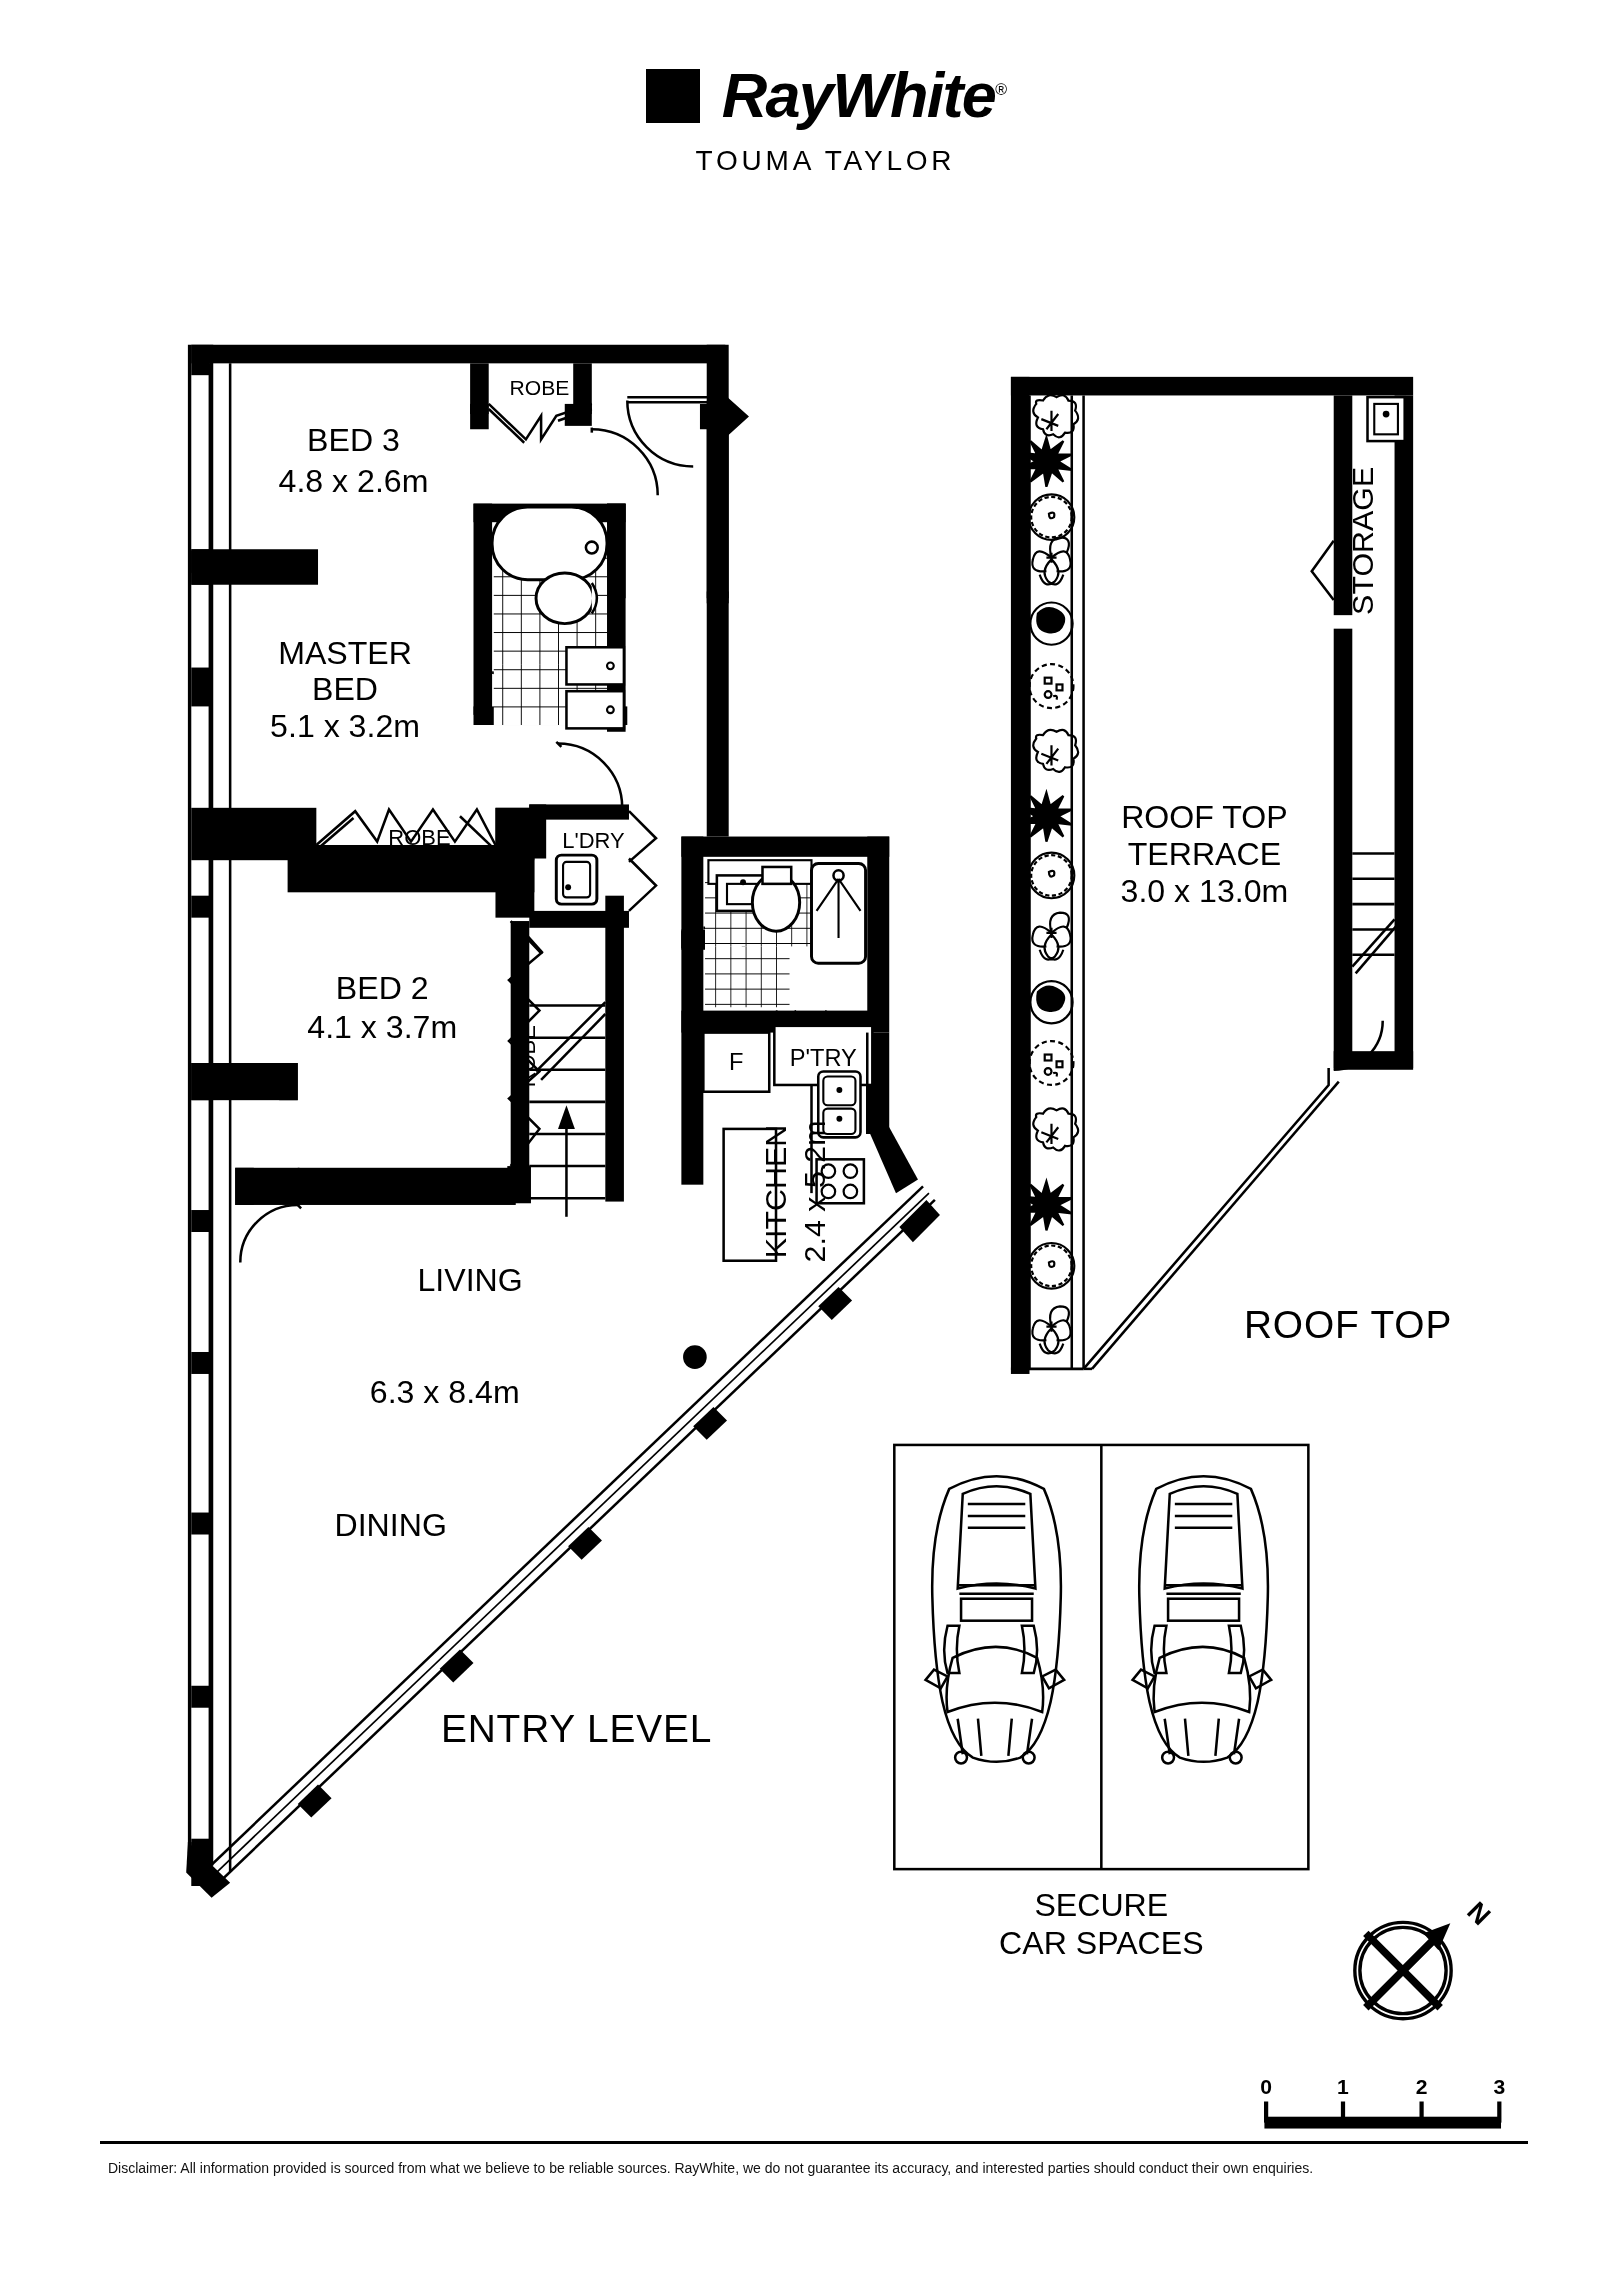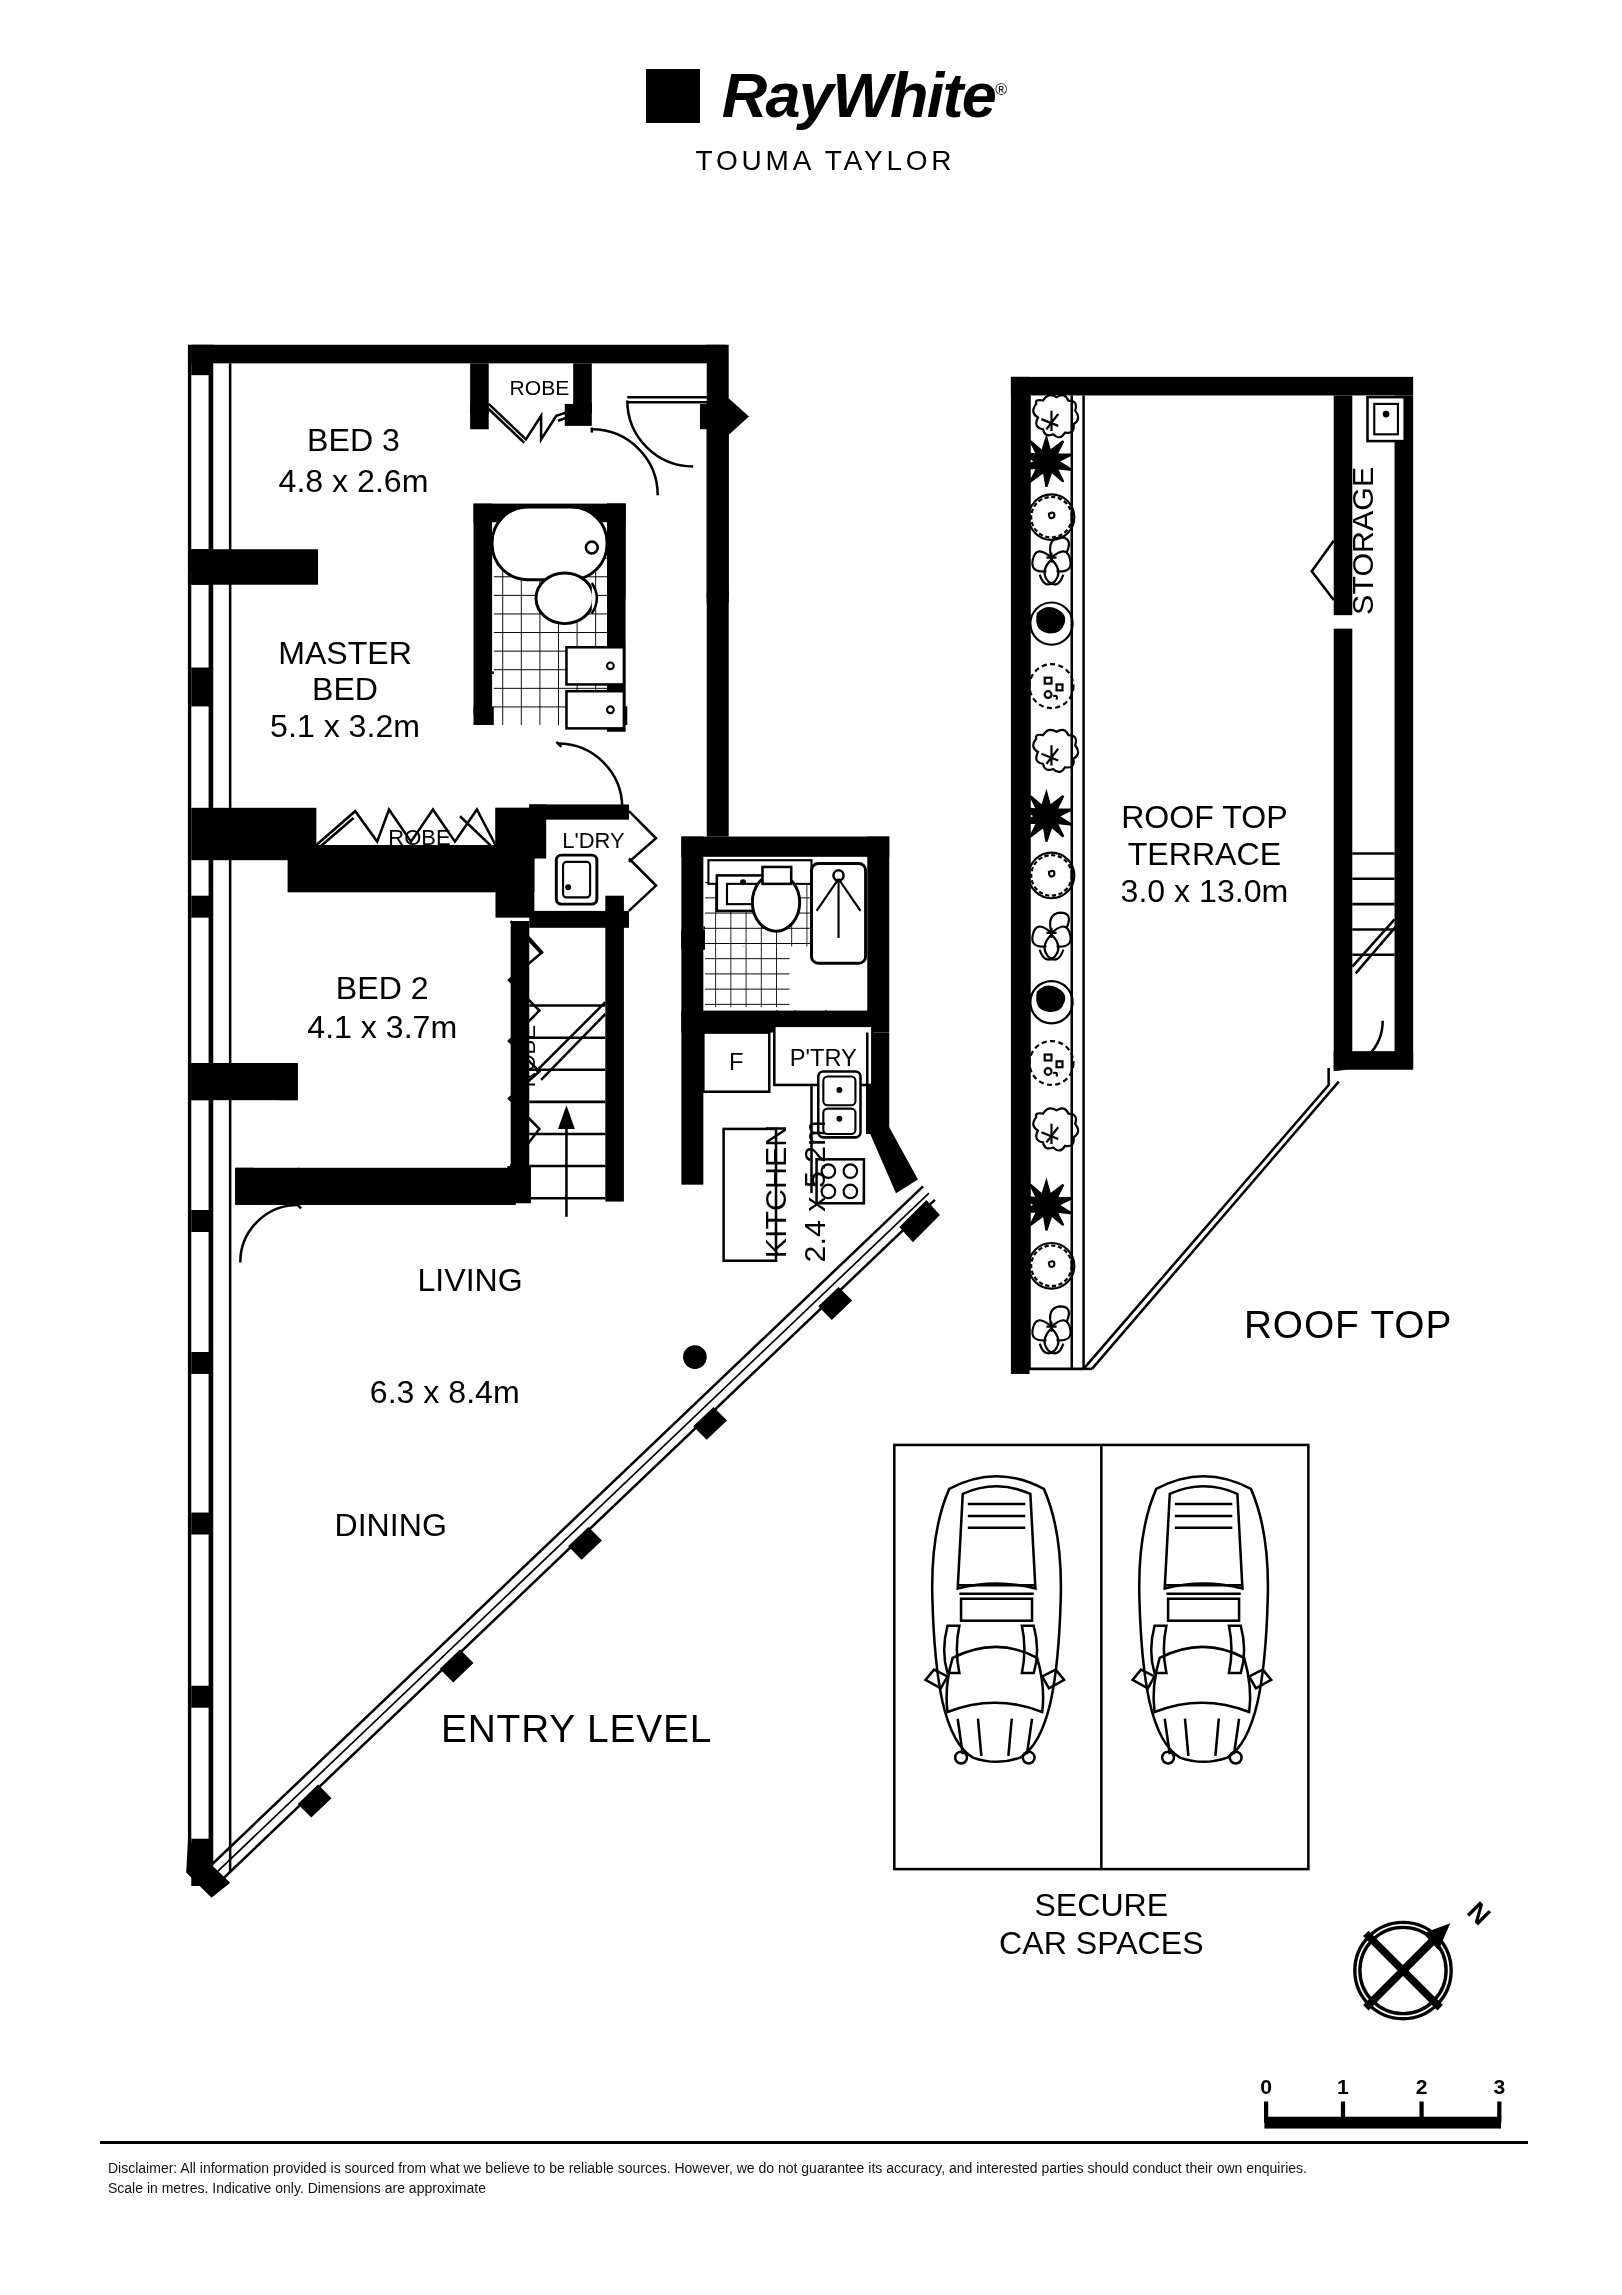--- a/index.html
+++ b/index.html
@@ -497,17 +497,16 @@
       <text x="1682" y="2478"><tspan>2</tspan></text>
       <text x="1774" y="2478"><tspan>3</tspan></text>
     </g>
   </g>
 </svg>
 </div>
 
 <div id="footer">
   <div id="rule"></div>
   <div id="disc">
-    <div>Disclaimer: All information provided is sourced from what we believe to be reliable sources. However, we do not guarantee  its   accuracy, and interested parties should conduct their own enquiries.</div>
-    <div>Scale in metres. Indicative only. Dimensions are approximate</div>
+    <div>Disclaimer: All information provided is sourced from what we believe to be reliable sources. RayWhite, we do not guarantee  its   accuracy, and interested parties should conduct their own enquiries.</div>
   </div>
 </div>
 
 
 </body></html>

